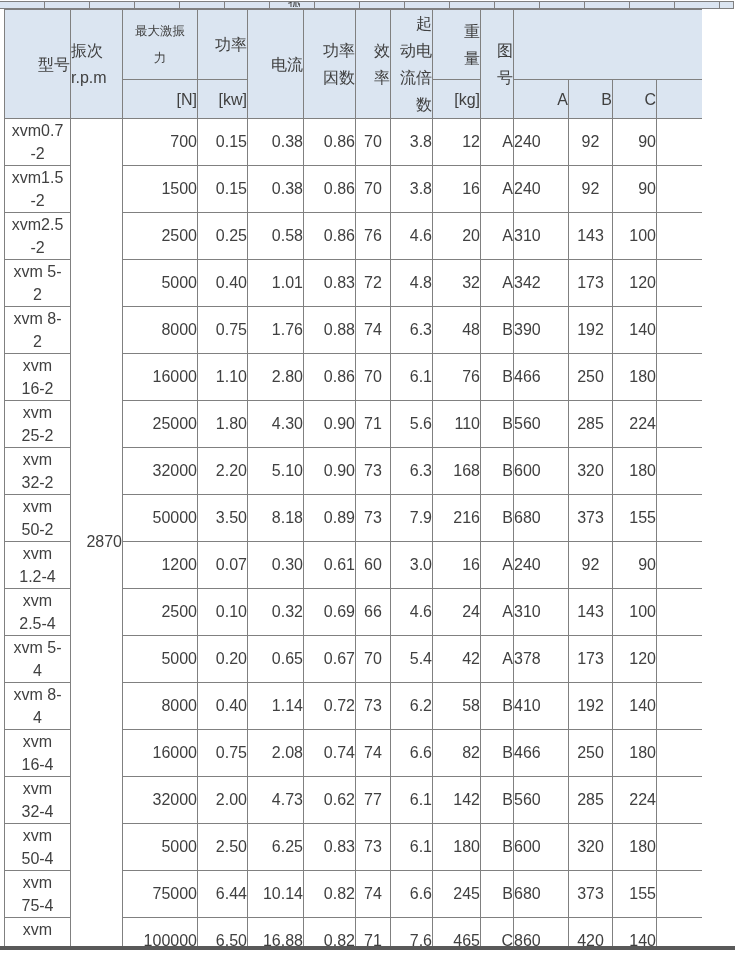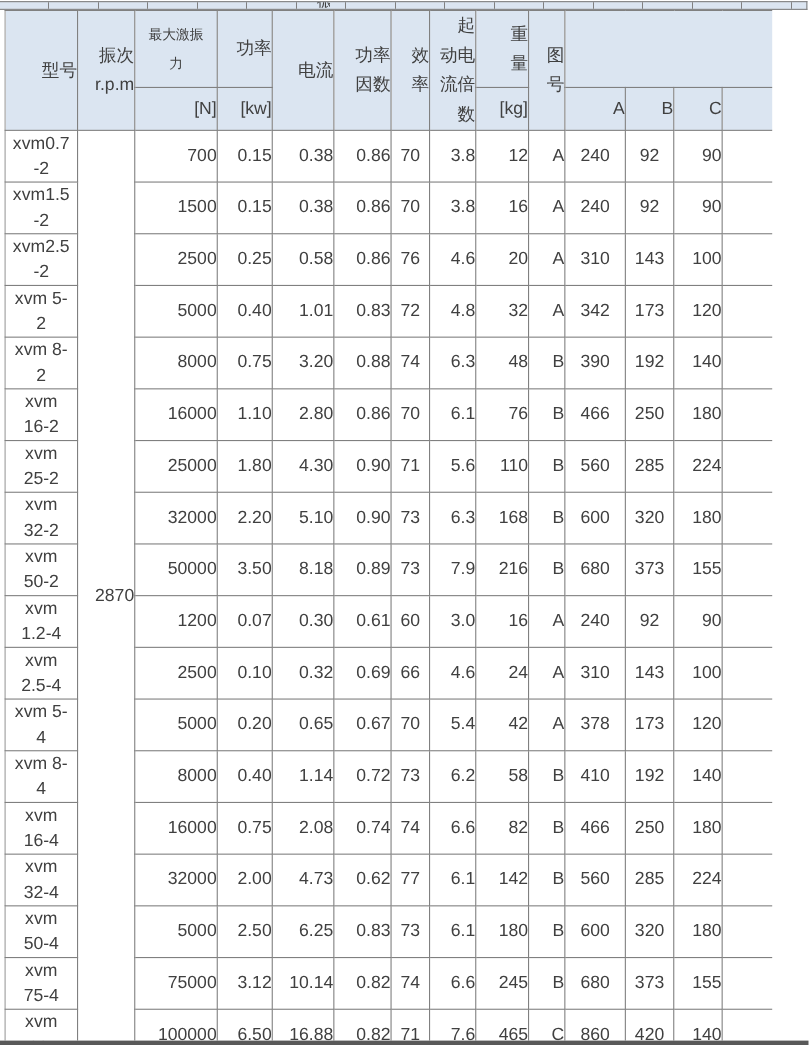--- a/index.html
+++ b/index.html
@@ -39,21 +39,21 @@
   .spec thead th{
     background:#dbe5f1;white-space:pre-line;line-height:27px;margin-top:20px;
   }
   .spec thead tr.h-top{height:56px}
   .spec thead tr.h-sub{height:31px}
   .spec tbody tr{height:46px}
   .spec tbody tr:last-child{height:42px}
   .spec tbody td{white-space:nowrap;}
   
   .h-model{text-align:right;padding-right:14px}
-  .h-rpm{text-align:right;padding-right:8px}
+  .h-rpm{text-align:left;padding-right:8px}
   .h-force{text-align:center;font-size:12.5px;line-height:18px;padding-right:4px}
   .h-nunit{text-align:right;padding-right:12px}
   .h-power{text-align:right;padding-right:5px}
   .h-kwunit{text-align:right;padding-right:6px}
   .h-current{text-align:right;padding-right:10px}
   .h-pf{text-align:right;padding-right:4px}
   .h-eff{text-align:right;padding-right:9px}
   .h-start{text-align:right;padding-right:6px;line-height:21px}
   .h-weight{text-align:right;padding-right:14px}
   .h-kgunit{text-align:right;padding-right:14px}
@@ -66,21 +66,21 @@
   .c-model{text-align:center;white-space:pre-line !important;line-height:23px}
   .c-rpm{text-align:right;padding-right:4px;vertical-align:bottom;padding-bottom:52px}
   .c-force{text-align:right;padding-right:18px}
   .c-power{text-align:right;padding-right:8px}
   .c-current{text-align:right;padding-right:3px}
   .c-pf{text-align:right;padding-right:4px}
   .c-eff{text-align:center;padding-right:3px}
   .c-start{text-align:right;padding-right:3px}
   .c-weight{text-align:right;padding-right:7px}
   .c-fig{text-align:right;padding-right:6px}
-  .c-a{text-align:center;padding-right:7px}
+  .c-a{text-align:left;padding-right:7px}
   .c-b{text-align:center;padding-right:6px}
   .c-c{text-align:right;padding-right:4px}
   .c-d{text-align:right;padding-right:30px}
   
   .thick-rule{
     position:absolute;left:0;top:946px;width:735px;height:4px;background:#595959;
   }
 </style>
 </head>
 <body>
@@ -204,21 +204,21 @@
           <td class="c-a">342</td>
           <td class="c-b">173</td>
           <td class="c-c">120</td>
           <td class="c-d">150</td>
         </tr>
         <tr>
           <td class="c-model">xvm 8-
 2</td>
           <td class="c-force">8000</td>
           <td class="c-power">0.75</td>
-          <td class="c-current">3.20</td>
+          <td class="c-current">1.76</td>
           <td class="c-pf">0.88</td>
           <td class="c-eff">74</td>
           <td class="c-start">6.3</td>
           <td class="c-weight">48</td>
           <td class="c-fig">B</td>
           <td class="c-a">390</td>
           <td class="c-b">192</td>
           <td class="c-c">140</td>
           <td class="c-d">170</td>
         </tr>
@@ -395,21 +395,21 @@
           <td class="c-fig">B</td>
           <td class="c-a">600</td>
           <td class="c-b">320</td>
           <td class="c-c">180</td>
           <td class="c-d">350</td>
         </tr>
         <tr>
           <td class="c-model">xvm
 75-4</td>
           <td class="c-force">75000</td>
-          <td class="c-power">3.12</td>
+          <td class="c-power">6.44</td>
           <td class="c-current">10.14</td>
           <td class="c-pf">0.82</td>
           <td class="c-eff">74</td>
           <td class="c-start">6.6</td>
           <td class="c-weight">245</td>
           <td class="c-fig">B</td>
           <td class="c-a">680</td>
           <td class="c-b">373</td>
           <td class="c-c">155</td>
           <td class="c-d">390</td>

